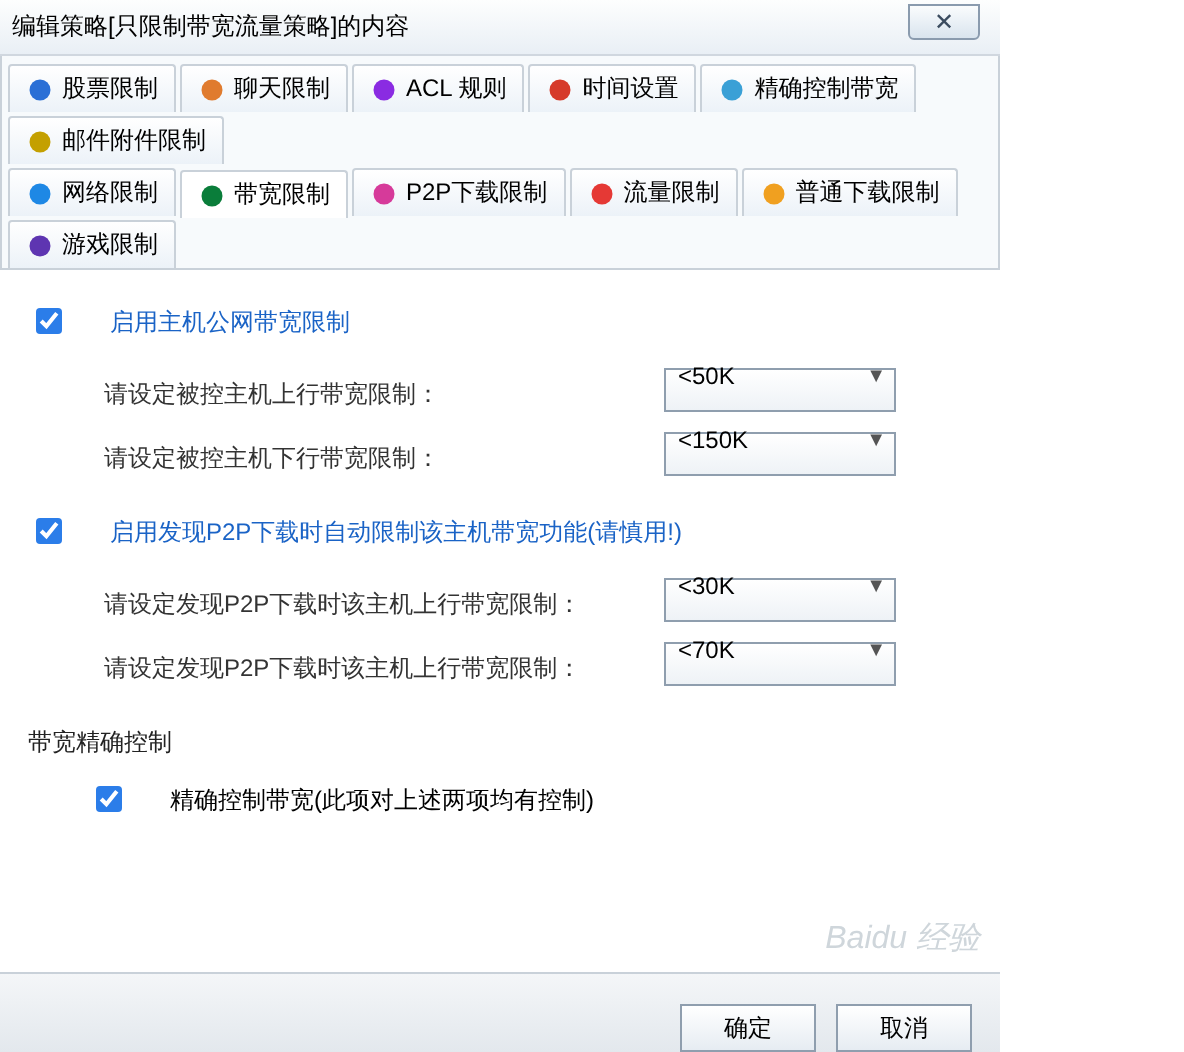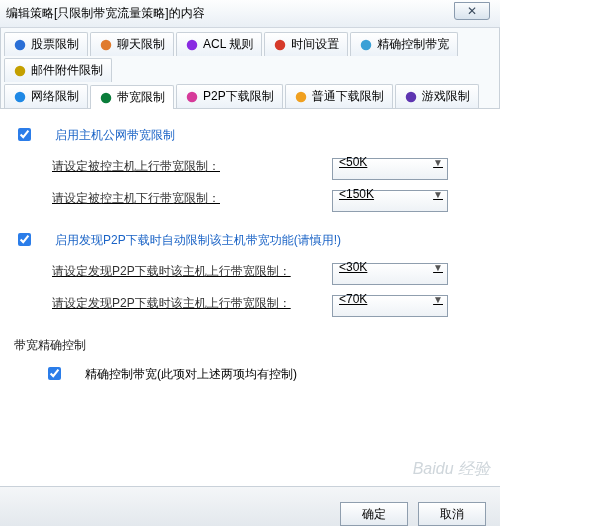--- a/index.html
+++ b/index.html
@@ -10,21 +10,21 @@
 .tabs { display: flex; flex-wrap: wrap; border: 1px solid #c9d1d9; border-top: none; background: #f7fafc; padding: 2px 2px 0 2px; }
 .tab { display: flex; align-items: center; gap: 4px; padding: 3px 8px; border: 1px solid #c9d1d9; border-bottom: none; margin: 2px 1px 0 1px; background: linear-gradient(#ffffff,#ecf2f8); border-radius: 2px 2px 0 0; cursor: pointer; white-space: nowrap; }
 .tab.active { background: #fff; position: relative; top: 1px; }
 .icon { width: 14px; height: 14px; display: inline-block; }
 .content { padding: 10px 14px 14px 14px; }
 .group { margin-bottom: 18px; }
 .check-row { display: flex; align-items: flex-end; gap: 21px; margin: 6px 0 14px 0; }
 .check-row input { accent-color: #2b7de9; }
 .check-row.blue label { color: #1a63c6; }
 .check-row.sub { margin-left: 30px; margin-top: 10px; }
-.field-row { display: flex; align-items: flex-start; margin: 10px 0 10px 38px; text-decoration: underline; }
+.field-row { display: flex; align-items: flex-end; margin: 10px 0 10px 38px; }
 .field-row .lbl { width: 280px; color: #333; }
 .select { width: 116px; height: 22px; border: 1px solid #8f9eae; background: linear-gradient(#ffffff,#eef2f6); display: flex; align-items: center; justify-content: space-between; padding: 0 4px 14px 6px; cursor: pointer; }
 .select .arrow { color: #555; font-size: 10px; }
 .section-title { margin-top: 20px; color: #222; }
 .footer { position: absolute; left: 0; right: 0; bottom: 0; height: 40px; background: linear-gradient(#f4f6f8,#e3e8ed); border-top: 1px solid #c9d1d9; display: flex; align-items: flex-end; justify-content: flex-end; padding: 0 14px; gap: 10px; }
 .btn { min-width: 68px; height: 24px; border: 1px solid #8f9eae; background: linear-gradient(#ffffff,#e6ecf2); cursor: pointer; }
 .watermark { position: absolute; right: 10px; bottom: 46px; color: #cfd6db; font-size: 16px; font-style: italic; pointer-events: none; }
 </style>
 </head>
 <body>
@@ -88,20 +88,26 @@
         <span>带宽限制</span>
       </div>
       <div class="tab">
         <svg class="icon" viewBox="0 0 16 16">
           <circle cx="8" cy="8" r="6" fill="#d63a9a"></circle>
         </svg>
         <span>P2P下载限制</span>
       </div>
       <div class="tab">
         <svg class="icon" viewBox="0 0 16 16">
+          <circle cx="8" cy="8" r="6" fill="#e53935"></circle>
+        </svg>
+        <span>流量限制</span>
+      </div>
+      <div class="tab">
+        <svg class="icon" viewBox="0 0 16 16">
           <circle cx="8" cy="8" r="6" fill="#f0a020"></circle>
         </svg>
         <span>普通下载限制</span>
       </div>
       <div class="tab">
         <svg class="icon" viewBox="0 0 16 16">
           <circle cx="8" cy="8" r="6" fill="#5e35b1"></circle>
         </svg>
         <span>游戏限制</span>
       </div>

